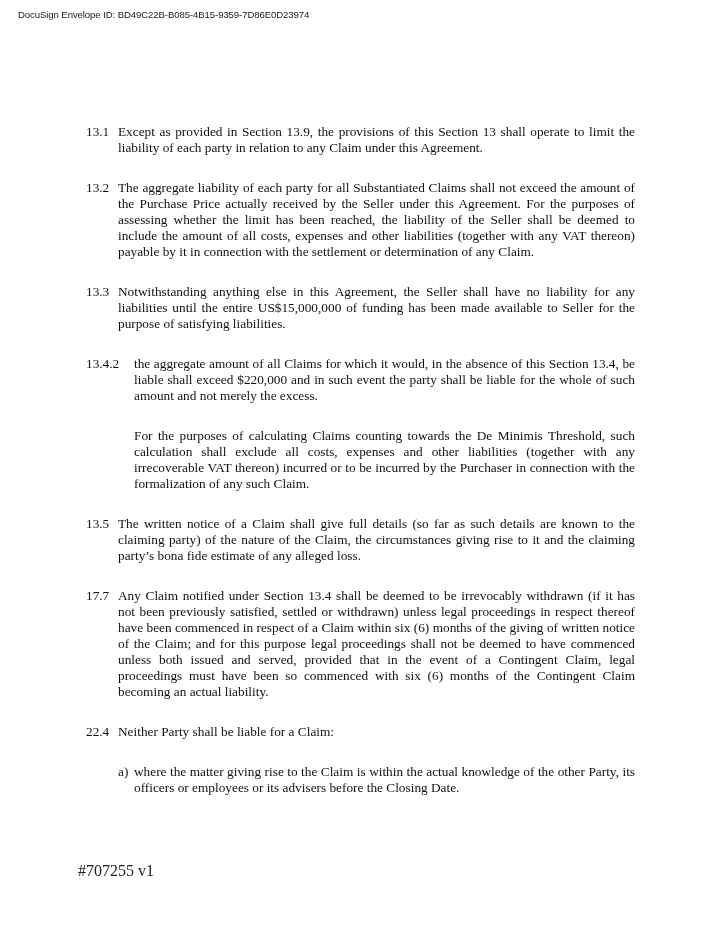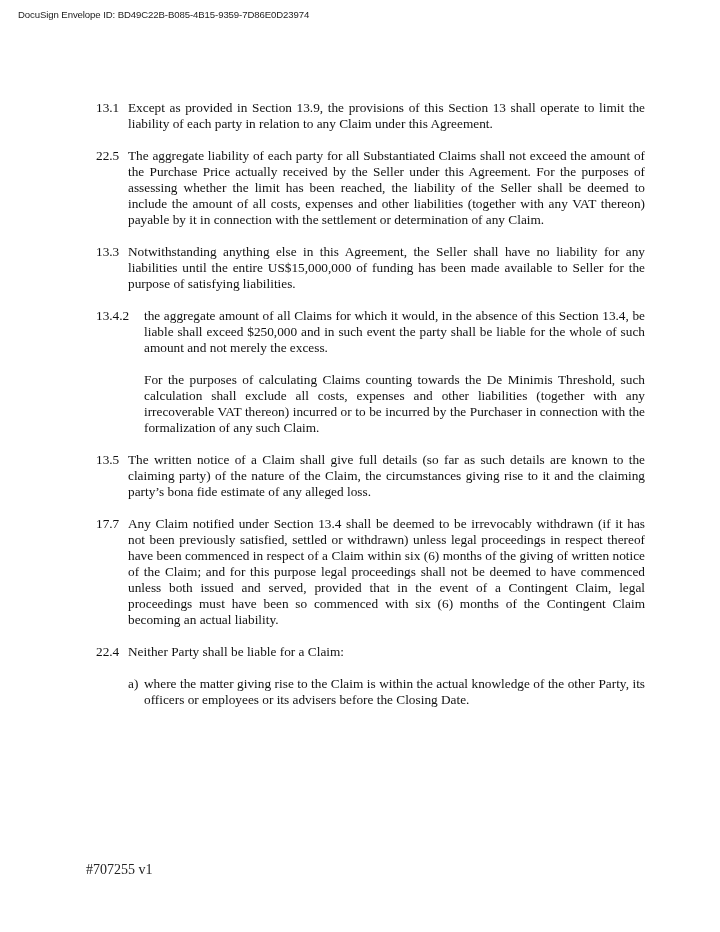--- a/index.html
+++ b/index.html
@@ -3,63 +3,63 @@
 <meta charset="utf-8">
 <style>
   html, body { margin: 0; padding: 0; background: #ffffff; }
   body { width: 720px; height: 932px; position: relative; overflow: hidden; color: #111; }
   .envelope {
     position: absolute; left: 18px; top: 9px;
     font-family: "Liberation Sans", sans-serif; font-size: 9.6px; color: #222;
     letter-spacing: -0.1px;
   }
   .page {
-    position: absolute; left: 96px; top: 100px; width: 549px;
+    position: absolute; left: 86px; top: 100px; width: 549px;
     font-family: "Liberation Serif", serif; font-size: 13.3px; line-height: 16px;
   }
   .clause { position: relative; margin: 0 0 16px 0; }
   .clause .num { position: absolute; left: 0; top: 0; }
   .clause.l2 { padding-left: 32px; }
   .clause.l3 { padding-left: 48px; }
   .clause.l3b { padding-left: 48px; }
   .clause.item { padding-left: 48px; }
   .clause.item .num { left: 32px; }
-  .body { text-align: justify; display: block; }
+  .body { text-align: justify; display: block; margin-top: 24px; }
   .footer {
-    position: absolute; left: 86px; top: 862px;
-    font-family: "Liberation Serif", serif; font-size: 14px; color: #222;
+    position: absolute; left: 78px; top: 862px;
+    font-family: "Liberation Serif", serif; font-size: 16px; color: #222;
   }
 </style>
 </head>
 <body>
 
 <div class="envelope">DocuSign Envelope ID: BD49C22B-B085-4B15-9359-7D86E0D23974</div>
 
 <div class="page">
 
   <div class="clause l2">
     <span class="num">13.1</span>
     <span class="body">Except as provided in Section 13.9, the provisions of this Section 13 shall operate to limit the liability of each party in relation to any Claim under this Agreement.</span>
   </div>
 
   <div class="clause l2">
-    <span class="num">22.5</span>
+    <span class="num">13.2</span>
     <span class="body">The aggregate liability of each party for all Substantiated Claims shall not exceed the amount of the Purchase Price actually received by the Seller under this Agreement. For the purposes of assessing whether the limit has been reached, the liability of the Seller shall be deemed to include the amount of all costs, expenses and other liabilities (together with any VAT thereon) payable by it in connection with the settlement or determination of any Claim.</span>
   </div>
 
   <div class="clause l2">
     <span class="num">13.3</span>
     <span class="body">Notwithstanding anything else in this Agreement, the Seller shall have no liability for any liabilities until the entire US$15,000,000 of funding has been made available to Seller for the purpose of satisfying liabilities.</span>
   </div>
 
 
 
   <div class="clause l3">
     <span class="num">13.4.2</span>
-    <span class="body">the aggregate amount of all Claims for which it would, in the absence of this Section 13.4, be liable shall exceed $250,000 and in such event the party shall be liable for the whole of such amount and not merely the excess.</span>
+    <span class="body">the aggregate amount of all Claims for which it would, in the absence of this Section 13.4, be liable shall exceed $220,000 and in such event the party shall be liable for the whole of such amount and not merely the excess.</span>
   </div>
 
 
   <div class="clause l3b">
     <span class="body">For the purposes of calculating Claims counting towards the De Minimis Threshold, such calculation shall exclude all costs, expenses and other liabilities (together with any irrecoverable VAT thereon) incurred or to be incurred by the Purchaser in connection with the formalization of any such Claim.</span>
   </div>
 
   <div class="clause l2">
     <span class="num">13.5</span>
     <span class="body">The written notice of a Claim shall give full details (so far as such details are known to the claiming party) of the nature of the Claim, the circumstances giving rise to it and the claiming party’s bona fide estimate of any alleged loss.</span>

